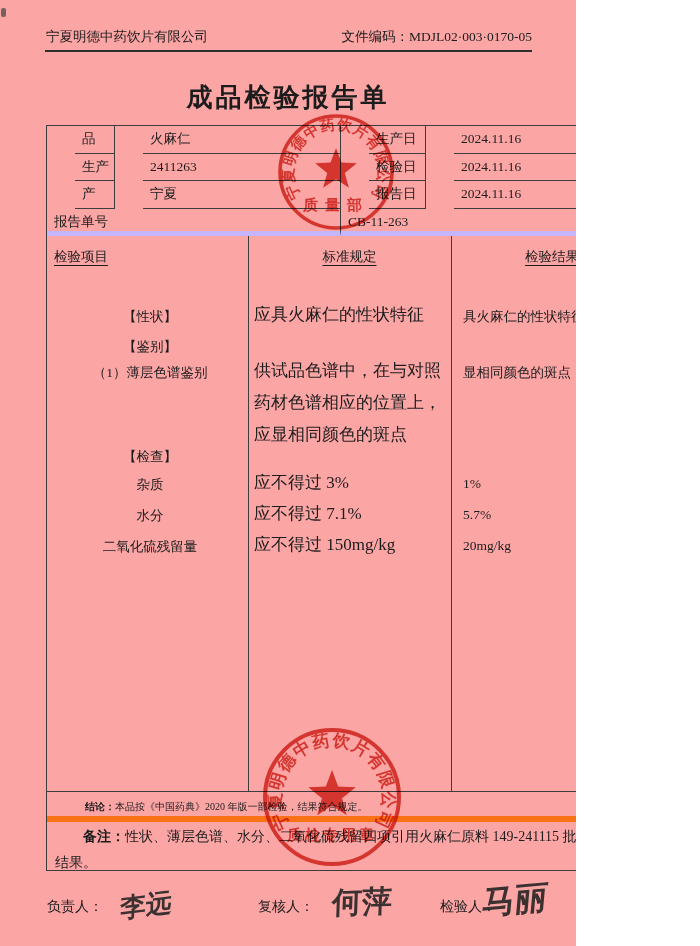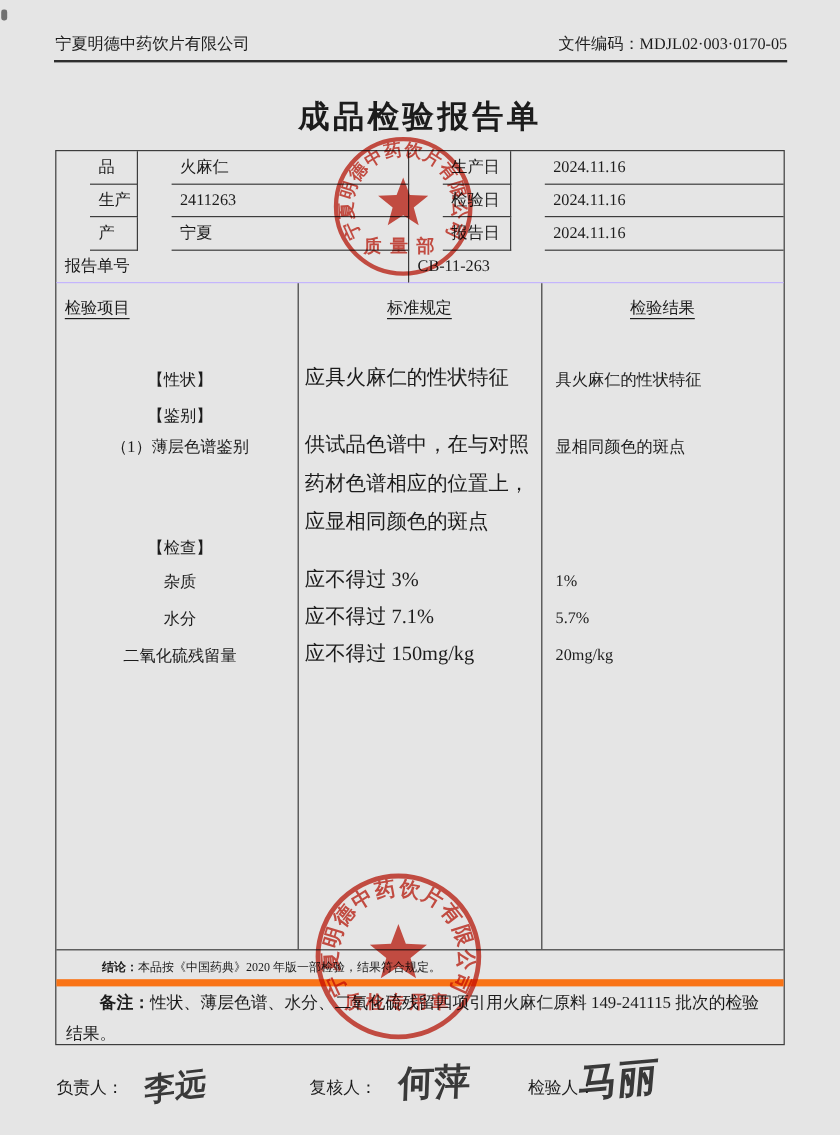--- a/index.html
+++ b/index.html
@@ -1,36 +1,36 @@
 <!DOCTYPE html>
 <html><head>
 <meta charset="utf-8">
 <style>
   * { margin:0; padding:0; box-sizing:border-box; }
   body { background:#fff; }
   .page {
-    position:relative; width:700px; height:946px; background:#e5e5e5;
+    position:relative; width:576px; height:946px; background:#fca5a5;
     font-family:"Liberation Serif","DejaVu Serif",serif; color:#1c1c1c; overflow:hidden;
   }
   .scan-speck { position:absolute; left:1px; top:8px; width:5px; height:9px; background:#4a4a4a; border-radius:2px; opacity:.75; }
 
   
   .doc-header { position:absolute; top:28px; left:46px; right:44px; display:flex; justify-content:space-between; font-size:13.5px; }
   .header-rule { position:absolute; top:50px; left:45px; right:44px; height:2px; background:#2e2e2e; }
   .doc-title { position:absolute; top:80px; left:0; width:100%; text-align:center; font-size:26px; font-weight:bold; letter-spacing:3px; }
 
   
   .report-table { position:absolute; top:125px; left:46px; width:608px; border:1px solid #3d3d3d; }
 
   
   .info-grid { display:grid; grid-template-columns:68px 226px 85px 1fr; font-size:13.5px; }
   .info-grid > div { height:27.5px; line-height:26px; border-bottom:1px solid #3d3d3d; padding-left:7px; overflow:hidden;margin-left:28px; }
   .cell-br { border-right:1px solid #3d3d3d; }
   .report-no-row { display:grid; grid-template-columns:294px 1fr; font-size:13.5px; }
-  .report-no-row > div { height:27.5px; line-height:26px; border-bottom:1px solid #c4b5fd; padding-left:7px; }
+  .report-no-row > div { height:27.5px; line-height:26px; border-bottom:5px solid #c4b5fd; padding-left:7px; }
 
   
   .main-section { position:relative; height:556px; font-size:13.5px; border-bottom:1px solid #3d3d3d; }
   .vdiv { position:absolute; top:0; bottom:0; width:1px; background:#3d3d3d; }
   .vdiv.v1 { left:201px; } .vdiv.v2 { left:404px; }
   .col-headers { position:absolute; top:12px; left:0; right:0; display:grid; grid-template-columns:201px 203px 1fr; }
   .col-headers span { text-decoration:underline; text-underline-offset:4px; }
   .ch-item { padding-left:7px; }
   .ch-mid, .ch-res { text-align:center; }
   .item-row { position:absolute; left:0; right:0; display:grid; grid-template-columns:201px 203px 1fr; }

